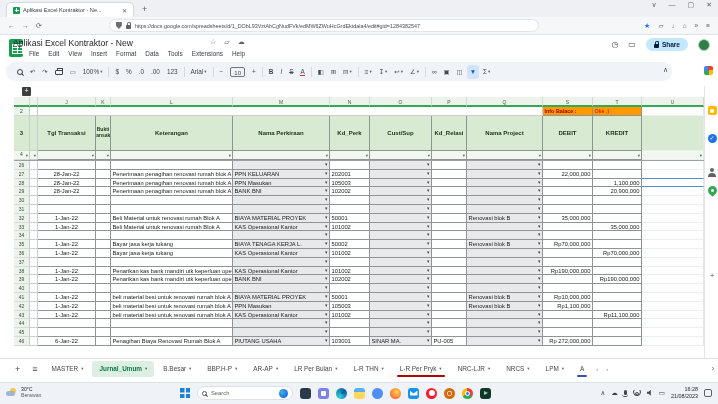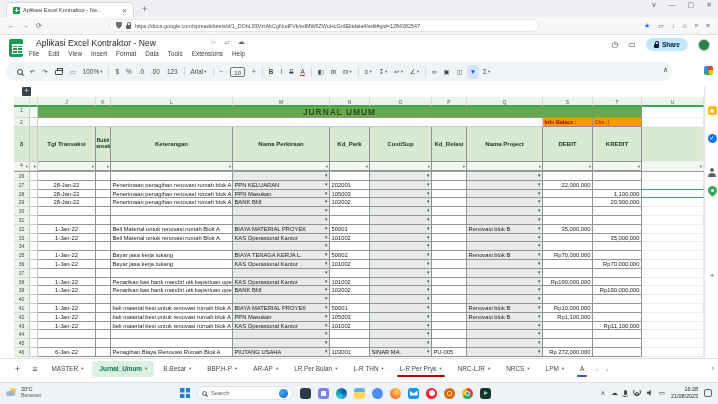--- a/index.html
+++ b/index.html
@@ -29,21 +29,21 @@
   .urlicons{display:flex;gap:8px;margin-left:auto;align-items:center;font-size:6.5px;color:#5f6368;}
   .bstar{color:#1b6ef3;font-size:7px;}
   
   .appheader{position:absolute;top:35px;left:0;right:0;height:27px;background:#fff;}
   .slogo{position:absolute;left:9px;top:4px;width:14px;height:18px;background:#169b4f;border-radius:2px;}
   .slogo::after{content:"";position:absolute;left:2.5px;top:5px;width:9px;height:8px;background:
     linear-gradient(#fff,#fff) 50% 0/1px 100% no-repeat,
     linear-gradient(#fff,#fff) 0 33%/100% 1px no-repeat,
     linear-gradient(#fff,#fff) 0 66%/100% 1px no-repeat,
     linear-gradient(#fff,#fff) 0 0/100% 1px no-repeat;border:1px solid #fff;}
-  .apptitle{position:absolute;left:36px;top:3px;font-size:8.6px;color:#1f1f1f;}
+  .apptitle{position:absolute;left:13px;top:3px;font-size:8.6px;color:#1f1f1f;}
   .title-icons{position:absolute;left:210px;top:3px;display:flex;gap:8px;font-size:7px;color:#5f6368;}
   .menubar{position:absolute;left:29px;top:15px;display:flex;gap:9px;font-size:6.4px;color:#3c4043;}
   .hdr-right{position:absolute;right:8px;top:3px;display:flex;align-items:center;gap:10px;}
   .hico{font-size:8px;color:#444746;}
   .sharebtn{display:flex;align-items:center;gap:3px;background:#c2e7ff;border-radius:8px;height:13px;padding:0 8px;color:#001d35;font-size:6.5px;font-weight:bold;}
   .sharelock{width:5px;height:4px;background:#001d35;border-radius:1px;position:relative;margin-top:2px;}
   .sharelock::before{content:"";position:absolute;top:-2.5px;left:0.8px;width:2.4px;height:2.5px;border:0.7px solid #001d35;border-bottom:none;border-radius:2px 2px 0 0;}
   .avatar{width:12px;height:12px;border-radius:50%;background:#2e7d46;border:1.5px solid #b5d8bd;}
   
   .toolbar{position:absolute;top:62px;left:6px;right:46px;height:19px;background:#f0f4f9;border-radius:9px;display:flex;align-items:center;padding:0 8px;gap:1px;}
@@ -350,26 +350,20 @@
           <div class="gc" style="width: 97px; flex: 0 0 auto;">M</div>
           <div class="gc" style="width: 40px; flex: 0 0 auto;">N</div>
           <div class="gc" style="width: 62px; flex: 0 0 auto;">O</div>
           <div class="gc" style="width: 35px; flex: 0 0 auto;">P</div>
           <div class="gc letQ" style="width: 76px; flex: 0 0 auto;">Q</div>
           <div class="gc" style="width: 50px; flex: 0 0 auto;">S</div>
           <div class="gc" style="width: 49px; flex: 0 0 auto;">T</div>
           <div class="gc" style="width: 62px; flex: 0 0 auto;">U</div>
         </div>
 
-      <div class="gr r-title">
-        <div class="gc rn w-rn">1</div>
-        <div class="gc w-i"></div>
-        <div class="gc tablecell titlecell" style="width:604px;flex:none;">JURNAL UMUM</div>
-        <div class="gc ucell w-u"></div>
-      </div>
 
       <div class="gr r-info">
         <div class="gc rn w-rn">2</div>
         <div class="gc w-i"></div>
         <div class="gc" style="width:505px;flex:none;border-color:#c9cdd1;"></div>
         <div class="gc tablecell infocell w-s">Info Balace :</div>
         <div class="gc tablecell okecell w-t">Oke :)</div>
         <div class="gc ucell w-u"></div>
       </div>
 

